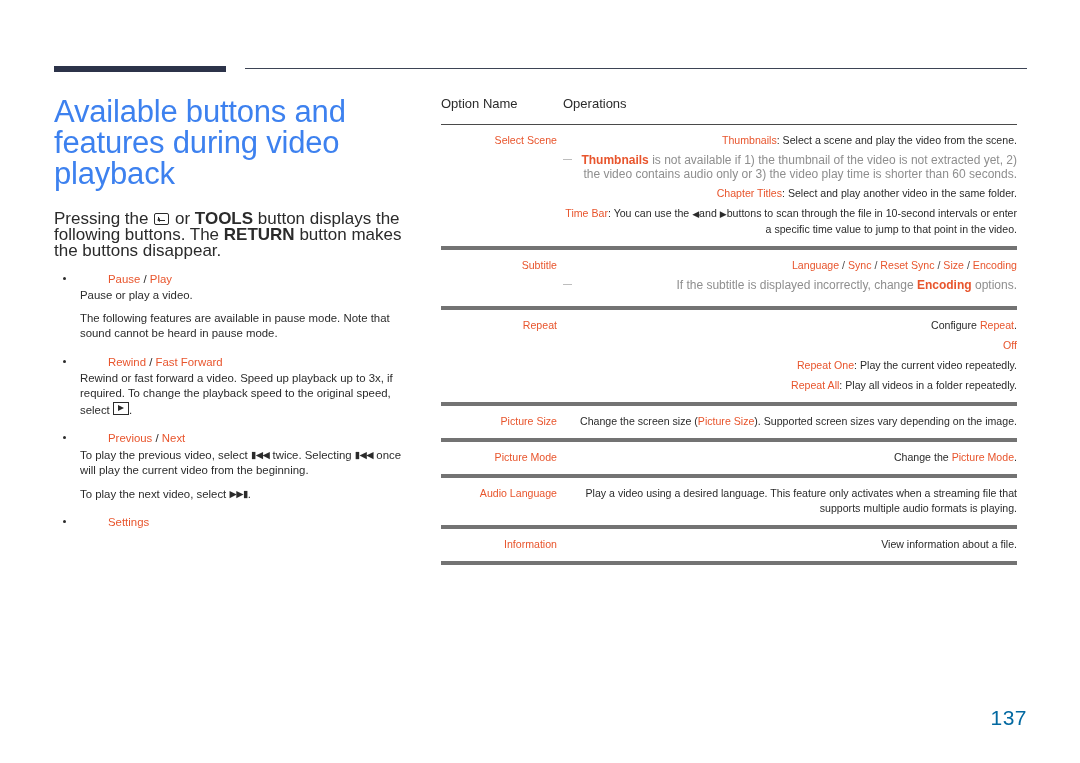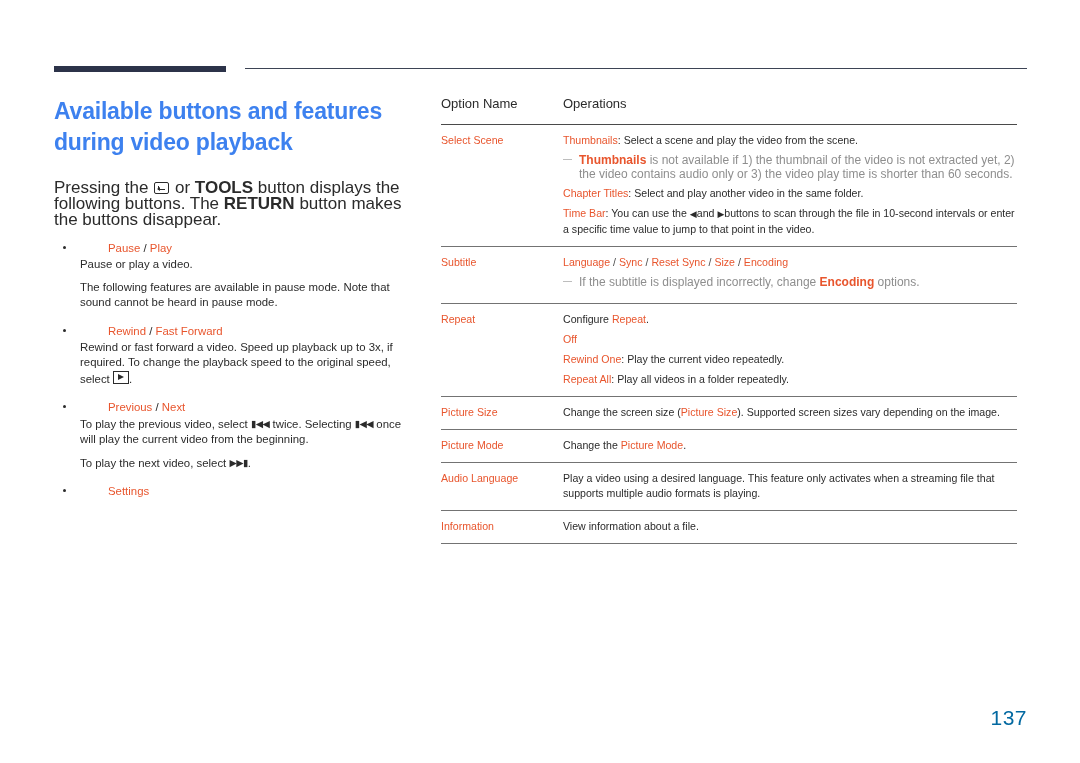--- a/index.html
+++ b/index.html
@@ -43,23 +43,23 @@
 
   
   .left-col {
     position: absolute;
     left: 54px;
     top: 96px;
     width: 360px;
   }
   .doc-title {
     color: #3d81ef;
-    font-size: 23px;
+    font-size: 31px;
     line-height: 31px;
-    font-weight: 700;
+    font-weight: 400;
     letter-spacing: -0.2px;
     margin: 0 0 22px 0;
   }
   .intro {
     font-size: 17px;
     line-height: 16px;
     color: #2b2b2b;
     margin: 0 0 12px 0;
   }
   .intro b { font-weight: bold; }
@@ -176,23 +176,24 @@
     color: #2b2b2b;
     padding: 0 0 13px 0;
     vertical-align: top;
   }
   table.opt thead tr {
     border-bottom: 1.6px solid #4a4a4a;
   }
   table.opt td {
     vertical-align: top;
     padding: 8px 0 9px 0;
-    border-bottom: 1px solid #737373;
+    border-bottom: 4px solid #737373;
     font-size: 10.6px;
     line-height: 15px;
+    text-align: right;
   }
   table.opt td.name {
     color: #e8552d;
     width: 122px;
     padding-right: 6px;
   }
   table.opt td.ops {
     color: #2b2b2b;
   }
   .op-line { margin-bottom: 5px; }
@@ -340,21 +341,21 @@
         <tr>
           <td class="name">Repeat</td>
           <td class="ops">
             <div class="op-line">
               <span>Configure </span><span class="term">Repeat</span><span>.</span>
             </div>
             <div class="op-line">
               <span class="term">Off</span><span></span>
             </div>
             <div class="op-line">
-              <span class="term">Rewind One</span><span>: Play the current video repeatedly.</span>
+              <span class="term">Repeat One</span><span>: Play the current video repeatedly.</span>
             </div>
             <div class="op-line">
               <span class="term">Repeat All</span><span>: Play all videos in a folder repeatedly.</span>
             </div>
           </td>
         </tr>
 
 
         <tr>
           <td class="name">Picture Size</td>

